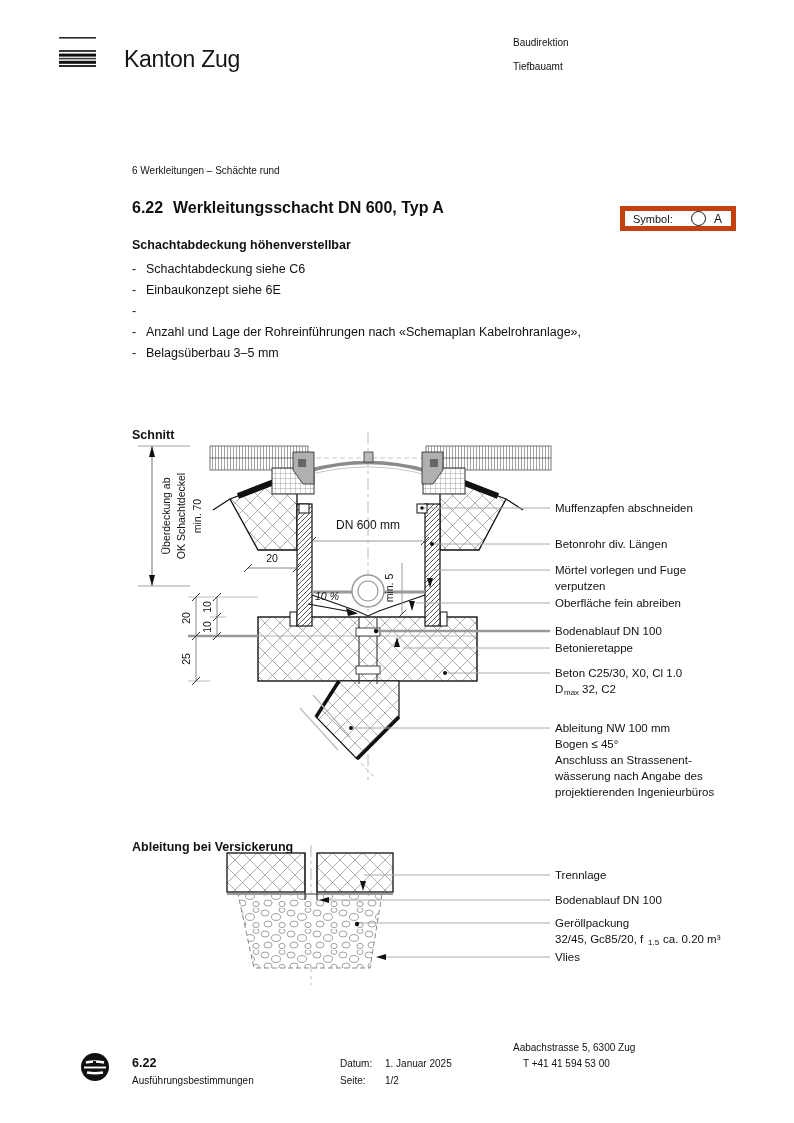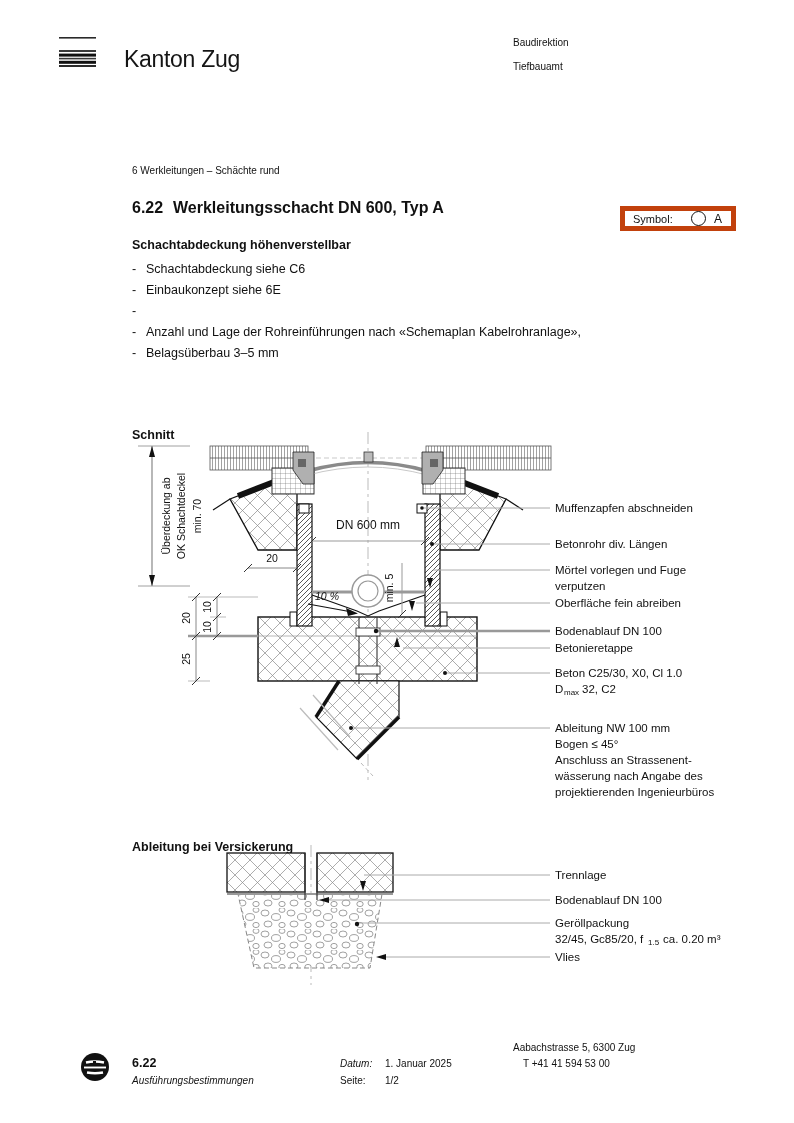--- a/index.html
+++ b/index.html
@@ -309,23 +309,23 @@
   <div class="abs" style="left:79px;top:1051px;">
     <svg width="32" height="32">
       <circle cx="16" cy="16" r="14" fill="#111"></circle>
       <path d="M7,11.5 Q16,9.5 25,11.5" fill="none" stroke="#fff" stroke-width="2.4"></path>
       <path d="M5,16.5 H27" fill="none" stroke="#fff" stroke-width="1.9"></path>
       <path d="M8,21.5 Q16,23 24,21.5" fill="none" stroke="#fff" stroke-width="2.4"></path>
       <rect x="14" y="10" width="3" height="3" fill="#111"></rect>
     </svg>
   </div>
   <div class="abs bold" style="left:132px;top:1056px;font-size:12.5px;">6.22</div>
-  <div class="abs t11" style="left:132px;top:1073px;font-style:italic;">Ausführungsbestimmungen</div>
-
-  <div class="abs t11" style="left:340px;top:1056px;font-style:italic;">Datum:</div>
+  <div class="abs t11" style="left:132px;top:1073px;">Ausführungsbestimmungen</div>
+
+  <div class="abs t11" style="left:340px;top:1056px;">Datum:</div>
   <div class="abs t11" style="left:385px;top:1056px;">1. Januar 2025</div>
   <div class="abs t11" style="left:340px;top:1073px;">Seite:</div>
   <div class="abs t11" style="left:385px;top:1073px;">1/2</div>
 
   <div class="abs t11" style="left:513px;top:1040px;">Aabachstrasse 5, 6300 Zug</div>
   <div class="abs t11" style="left:513px;top:1056px;margin-left:10px;">T +41 41 594 53 00</div>
   <div class="abs t11" style="left:513px;top:1073px;margin-top:48px;">www.zg.ch/tba</div>
 
 </div>
 

